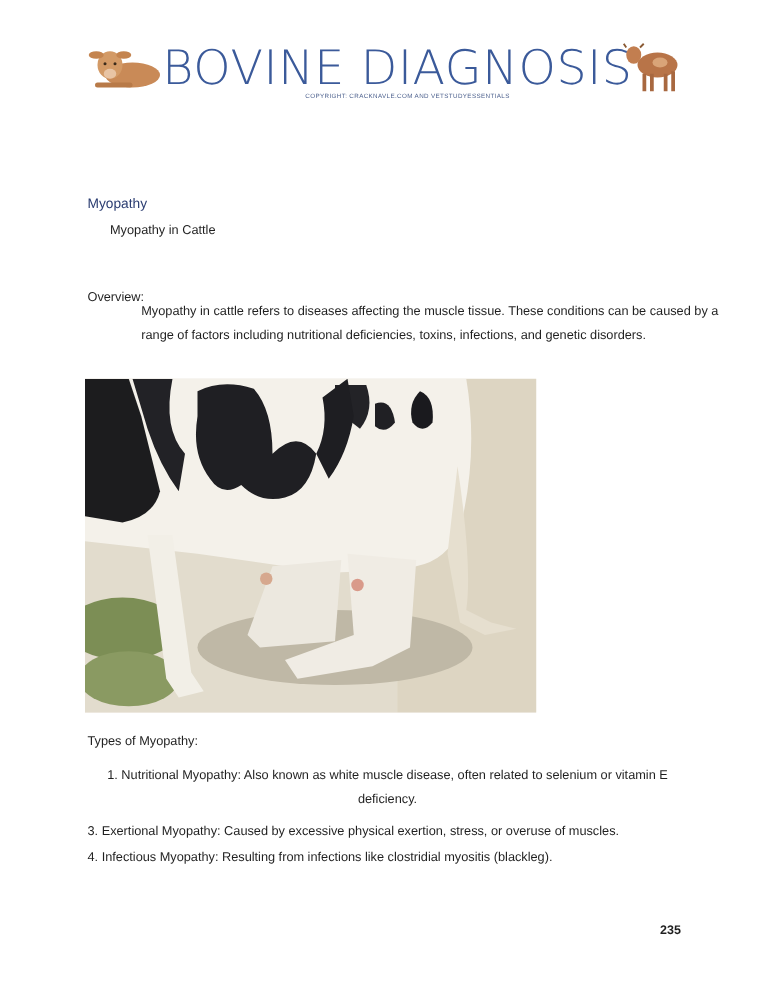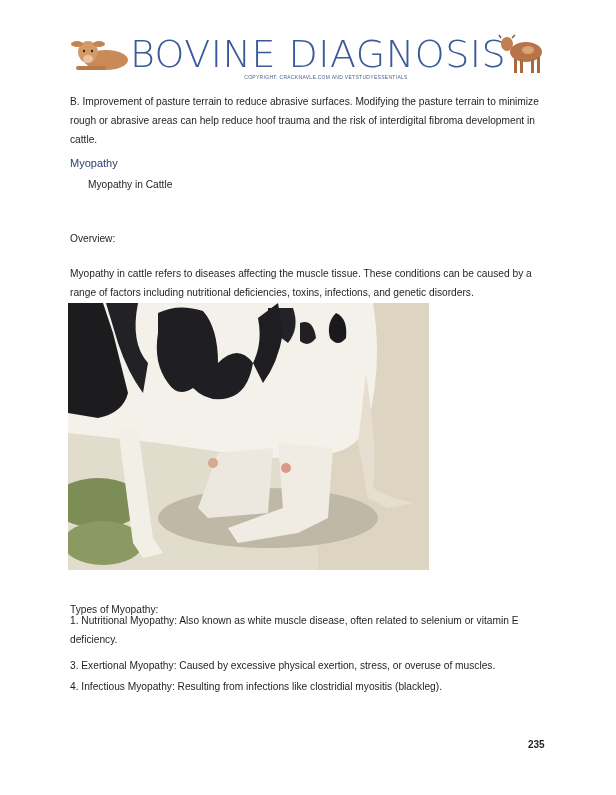--- a/index.html
+++ b/index.html
@@ -15,23 +15,23 @@
   .banner-copy { position: absolute; left: 150px; top: 44px; width: 220px; text-align: center;
                  font-size: 5px; color: #4b5f8c; letter-spacing: 0.3px; white-space: nowrap; }
   .calf { position: absolute; left: 2px; top: 4px; width: 64px; height: 40px; }
   .cow { position: absolute; left: 432px; top: 2px; width: 48px; height: 46px; }
 
   .text { position: absolute; left: 70px; font-size: 10.2px; line-height: 19px; color: #1f1f1f; }
   .p1 { top: 92px; width: 480px; }
   .h-myopathy { top: 154px; color: #2c3e72; font-size: 11px; }
   .sub { top: 175px; left: 88px; font-size: 10.2px; }
   .overview { top: 229px; }
-  .p2 { top: 264px; width: 480px; }
-  .types { top: 584px; margin-top: 16px; }
-  .li1 { top: 611px; width: 480px; }
+  .p2 { top: 240px; width: 480px; margin-left: 43px; }
+  .types { top: 584px; }
+  .li1 { top: 611px; width: 480px; text-align: center; }
   .li2 { top: 656px; }
   .li3 { top: 683px; }
   .li4 { top: 677px; }
   .pagenum { position: absolute; left: 528px; top: 739px; font-size: 10px; font-weight: bold; color: #1f1f1f; }
 
   .photo { position: absolute; left: 68px; top: 303px; width: 361px; height: 267px; overflow: hidden; background: #ddd6c6; }
   .photo svg { display: block; }
 </style>
 </head>
 <body>
@@ -56,21 +56,20 @@
       <ellipse cx="9" cy="12" rx="6" ry="7" fill="#c27e50"></ellipse>
       <rect x="16" y="27" width="3" height="14" fill="#a86840"></rect>
       <rect x="22" y="27" width="3" height="14" fill="#a86840"></rect>
       <rect x="33" y="27" width="3" height="14" fill="#a86840"></rect>
       <rect x="39" y="25" width="3" height="16" fill="#a86840"></rect>
       <ellipse cx="30" cy="18" rx="6" ry="4" fill="#d9a478"></ellipse>
       <path d="M3 6 L1 3 M14 6 L17 3" stroke="#8a5a34" stroke-width="1.5"></path>
     </svg>
   </div>
 
-  <div class="text p1">B. Improvement of pasture terrain to reduce abrasive surfaces. Modifying the pasture terrain to minimize rough or abrasive areas can help reduce hoof trauma and the risk of interdigital fibroma development in cattle.</div>
   <div class="text h-myopathy">Myopathy</div>
   <div class="text sub">Myopathy in Cattle</div>
   <div class="text overview">Overview:</div>
   <div class="text p2">Myopathy in cattle refers to diseases affecting the muscle tissue. These conditions can be caused by a range of factors including nutritional deficiencies, toxins, infections, and genetic disorders.</div>
 
   <div class="photo">
     <svg width="361" height="267" viewBox="0 0 361 267">
       <rect width="361" height="267" fill="#e2dccd"></rect>
       <rect x="250" y="0" width="111" height="267" fill="#ddd5c2"></rect>
       <ellipse cx="30" cy="200" rx="45" ry="25" fill="#7c8e55"></ellipse>

